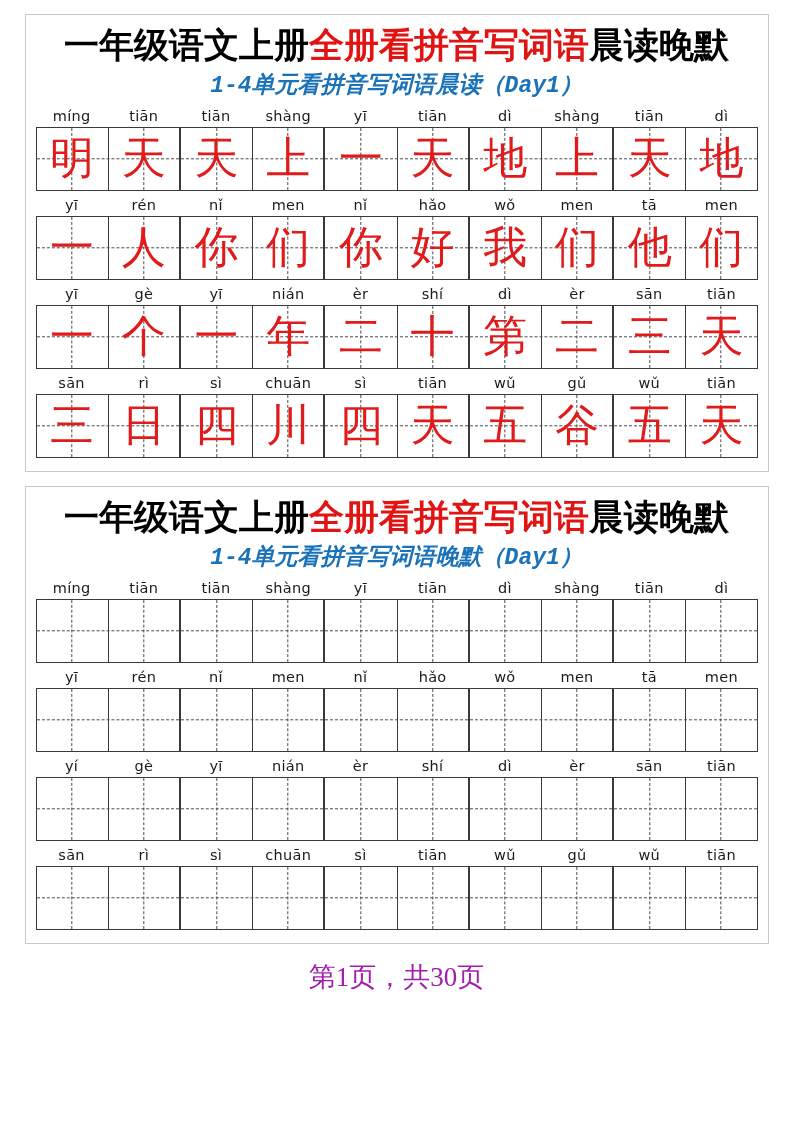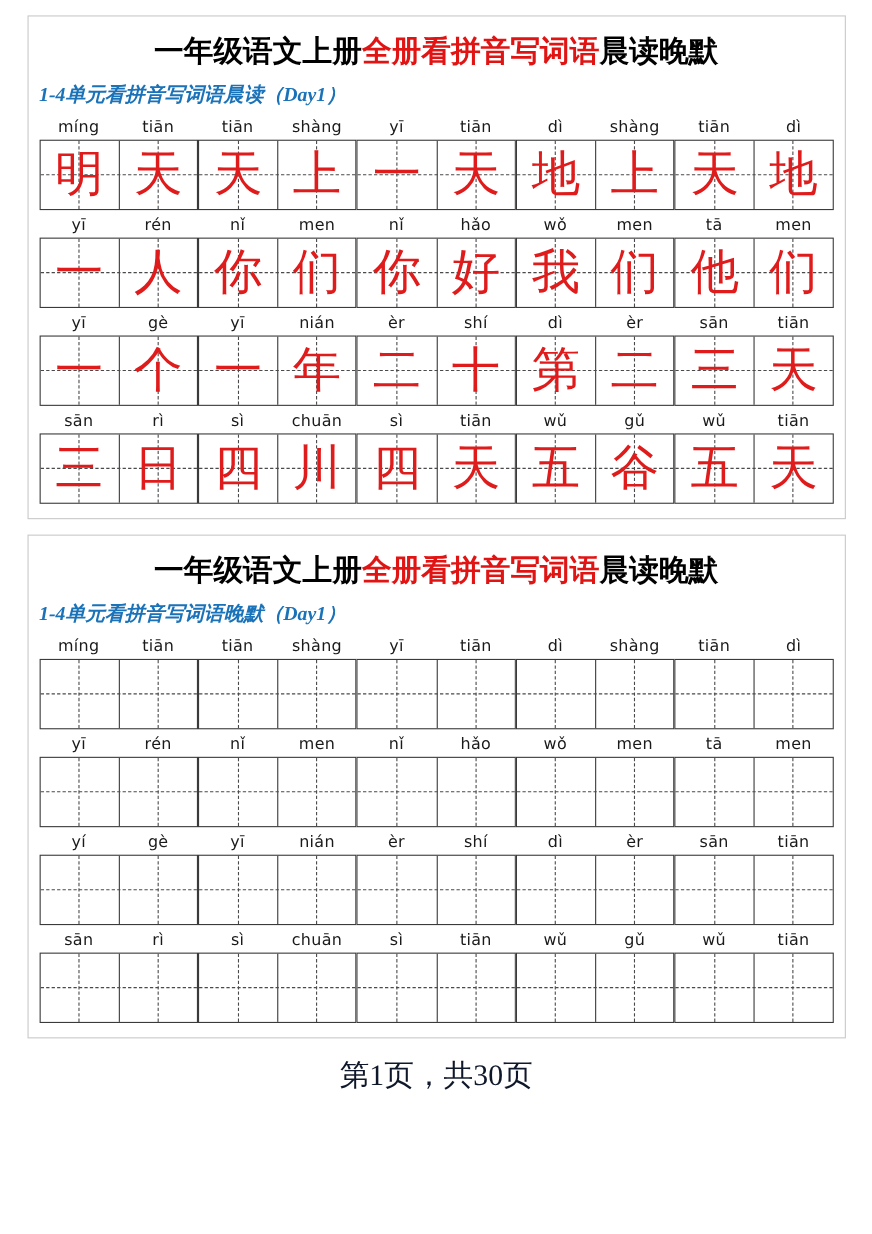--- a/index.html
+++ b/index.html
@@ -32,35 +32,35 @@
     background: #ffffff;
     padding: 8px 10px 10px 10px;
     margin-bottom: 14px;
   }
 
   
   .panel-title {
     text-align: center;
     font-family: "Liberation Serif", "DejaVu Serif", serif;
     font-weight: bold;
-    font-size: 27px;
+    font-size: 35px;
     line-height: 46px;
     letter-spacing: 0px;
     white-space: nowrap;
     color: #000000;
   }
   .panel-title .hl {
     color: #e11414;
   }
   .panel-subtitle {
-    text-align: left;
-    font-family: Liberation Serif, serif;
+    text-align: center;
+    font-family: Liberation Mono, monospace;
     font-style: italic;
     font-weight: bold;
-    font-size: 18px;
+    font-size: 23px;
     line-height: 34px;
     color: #1a72b8;
     white-space: nowrap;
   }
 
   
   .rows {
     margin-top: 2px;
   }
   .word-row {
@@ -139,21 +139,21 @@
     font-weight: 500;
   }
 
   
   .footer {
     width: 744px;
     text-align: center;
     font-family: "Liberation Serif", "DejaVu Serif", serif;
     font-size: 27px;
     line-height: 34px;
-    color: #0f172a;
+    color: #a21caf;
     margin-top: 2px;
   }
 </style>
 </head>
 <body>
 
 <div class="page">
 
   <div class="panel">
     <div class="panel-title">

